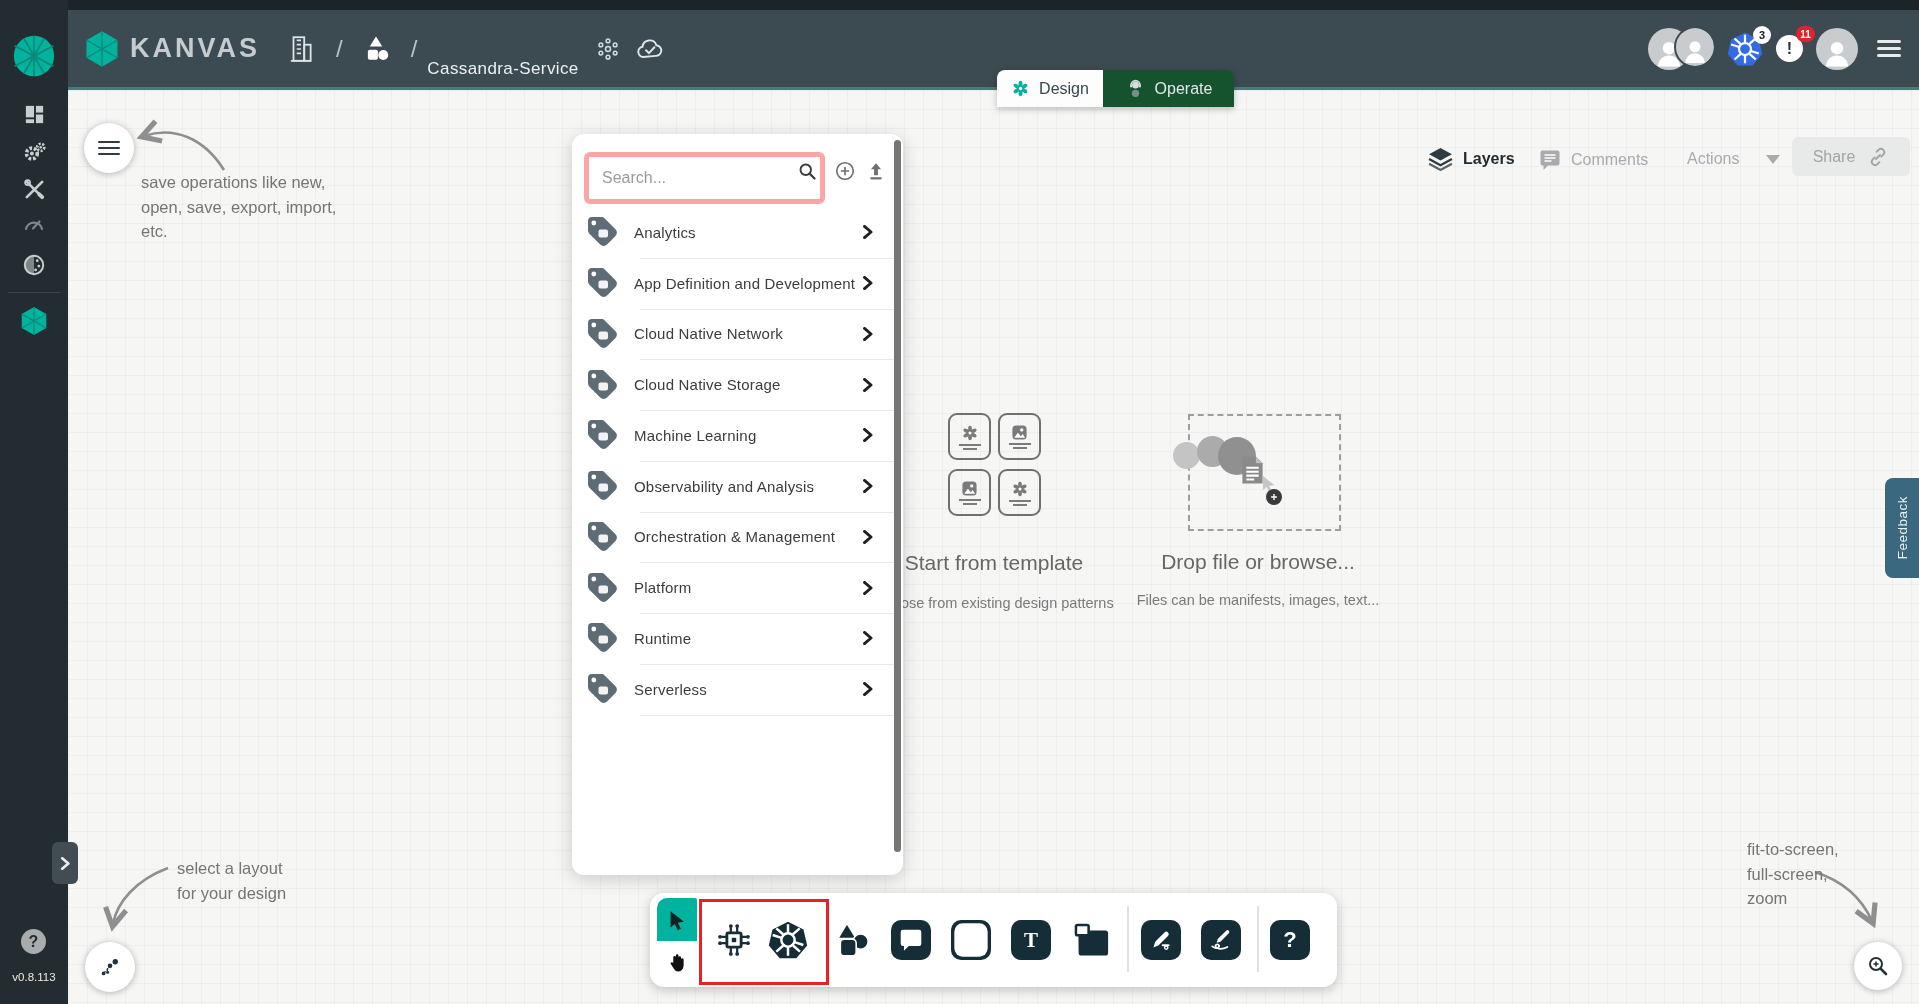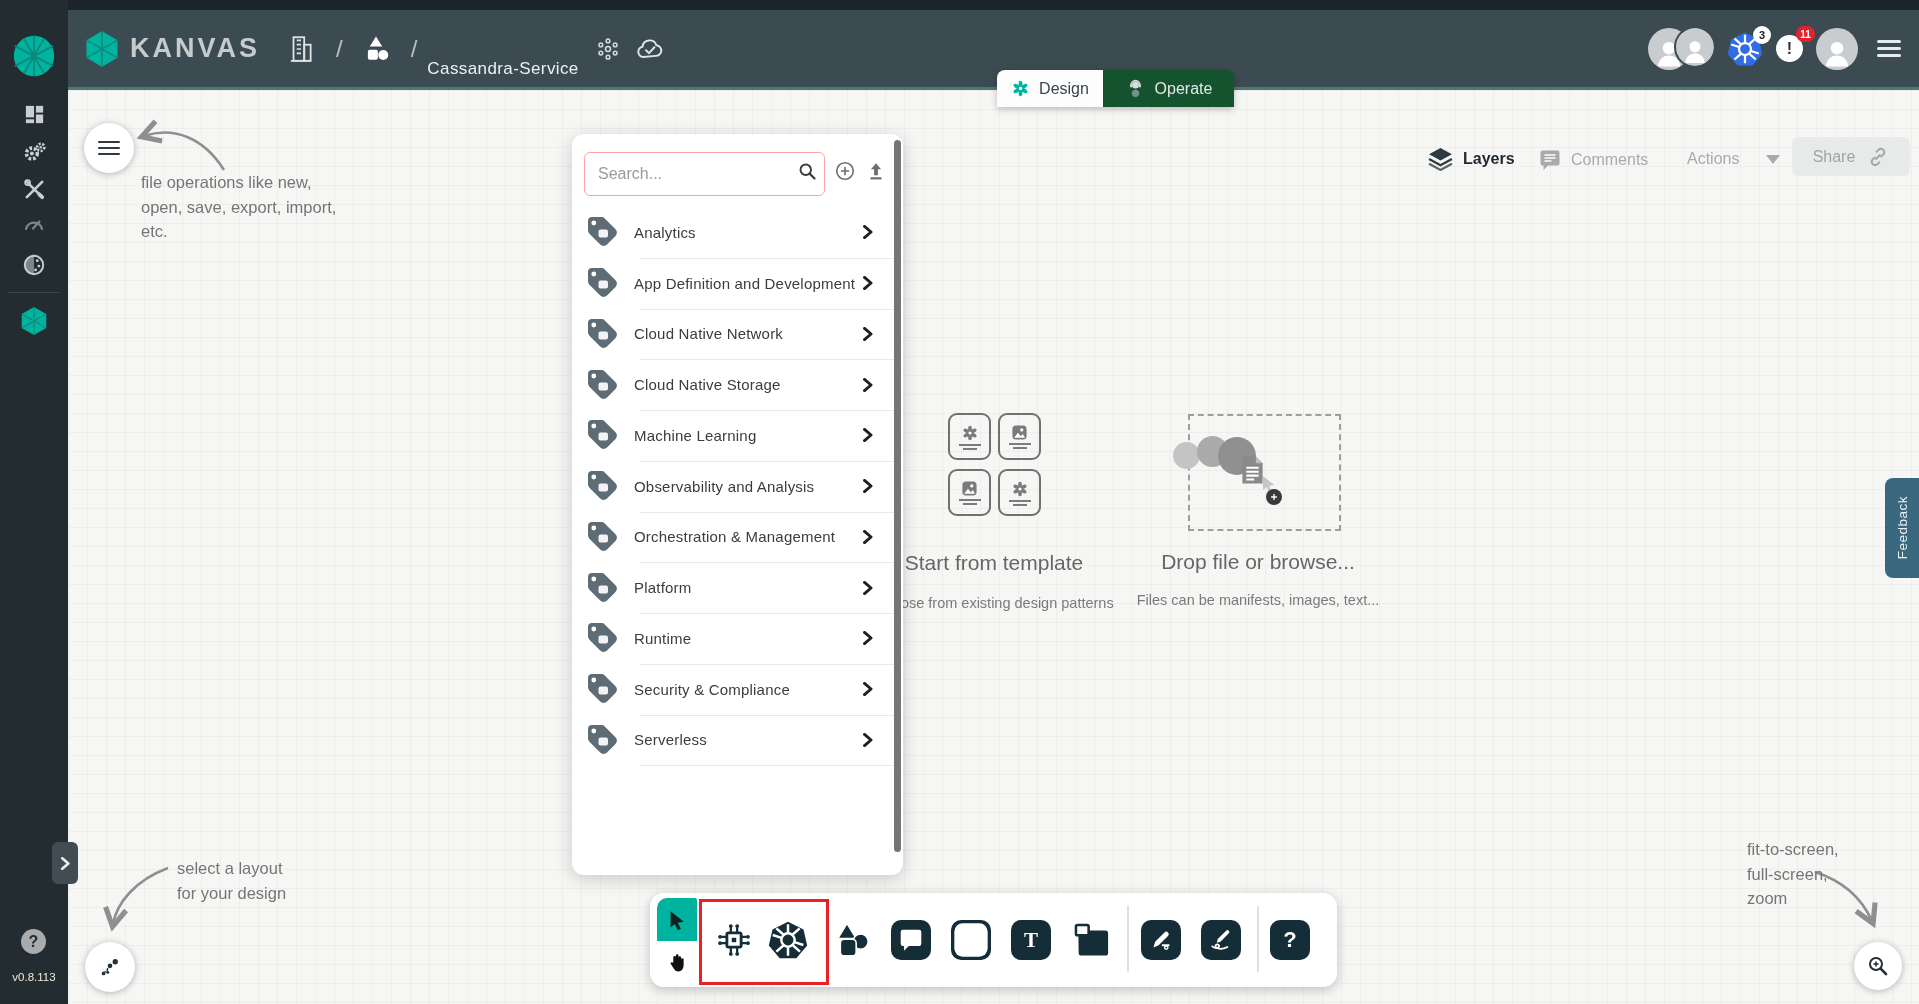--- a/index.html
+++ b/index.html
@@ -27,21 +27,21 @@
   .tab.design{width:106px;background:#FDFDFD;color:#37464E;border-radius:8px 0 0 0;}
   .tab.operate{width:131px;background:#14532d;color:#E3E8EA;border-radius:0 8px 0 0;}
   
   .canvas{left:68px;top:90px;width:1851px;height:914px;z-index:1;background:#F6F7F5;
     background-image:linear-gradient(rgba(0,0,0,.032) 1px,transparent 1px),
                      linear-gradient(90deg,rgba(0,0,0,.032) 1px,transparent 1px);
     background-size:19px 19px;}
   
   .panel{left:572px;top:134px;width:331px;height:741px;background:#fff;border-radius:12px;
     box-shadow:0 4px 18px rgba(0,0,0,.18);z-index:20;overflow:hidden;}
-  .search{position:absolute;left:12px;top:18px;width:241px;height:44px;border:1px solid #fca5a5;
+  .search{position:absolute;left:12px;top:18px;width:241px;height:52px;border:5px solid #fca5a5;
     border-radius:6px;font-size:16px;color:#444;padding:0 34px 0 13px;outline:none;box-sizing:border-box;
     font-family:"Liberation Sans",sans-serif;}
   .search::placeholder{color:#9A9A9A;}
   .cat-list{position:absolute;left:0;top:73px;width:331px;}
   .cat-row{position:relative;height:50.75px;display:flex;align-items:center;padding-left:12px;box-sizing:border-box;}
   .cat-row + .cat-row::before{content:"";position:absolute;left:68px;right:8px;top:0;height:1px;background:#E9E9E9;}
   .cat-label{margin-left:16px;font-size:15px;color:#3C3C3C;letter-spacing:.2px;}
   .cat-chev{margin-left:auto;margin-right:28px;color:#1F1F1F;}
   .scrollthumb{position:absolute;left:322px;top:6px;width:7px;height:712px;background:#757575;border-radius:4px;}
   
@@ -536,29 +536,20 @@
           </svg>
       <span class="cat-label">Runtime</span>
       <svg class="cat-chev" width="14" height="14" viewBox="0 0 12 12">
             <use href="#sym-chev"></use>
           </svg>
     </div>
     <div class="cat-row">
       <svg width="34" height="34" viewBox="0 0 34 34">
             <use href="#sym-tag"></use>
           </svg>
-      <span class="cat-label">Security &amp; Compliance</span>
-      <svg class="cat-chev" width="14" height="14" viewBox="0 0 12 12">
-            <use href="#sym-chev"></use>
-          </svg>
-    </div>
-    <div class="cat-row">
-      <svg width="34" height="34" viewBox="0 0 34 34">
-            <use href="#sym-tag"></use>
-          </svg>
       <span class="cat-label">Serverless</span>
       <svg class="cat-chev" width="14" height="14" viewBox="0 0 12 12">
             <use href="#sym-chev"></use>
           </svg>
     </div>
     <div class="cat-row">
       
     </div>
   </div>
   <div class="scrollthumb"></div>
@@ -626,21 +617,21 @@
       <path d="M1,1 L8,5 L1,9" fill="none" stroke="#8F8F8F" stroke-width="2"></path>
     </marker>
   </defs>
   <g fill="none" stroke="#8F8F8F" stroke-width="2.6" marker-end="url(#ah)">
     <path d="M224,170 C204,138 174,126 144,136"></path>
     <path d="M168,868 C136,880 117,902 113,924"></path>
     <path d="M1815,872 C1846,882 1863,901 1872,921"></path>
   </g>
 </svg>
 <div class="abs anno" style="left:141px;top:170px">
-  <div>file operations like new,</div>
+  <div>save operations like new,</div>
   <div>open, save, export, import,</div>
   <div>etc.</div>
 </div>
 <div class="abs anno" style="left:177px;top:856px">
   <div>select a layout</div>
   <div>for your design</div>
 </div>
 <div class="abs anno" style="left:1747px;top:837px;width:150px;text-align:left">
   <div>fit-to-screen,</div>
   <div>full-screen,</div>

